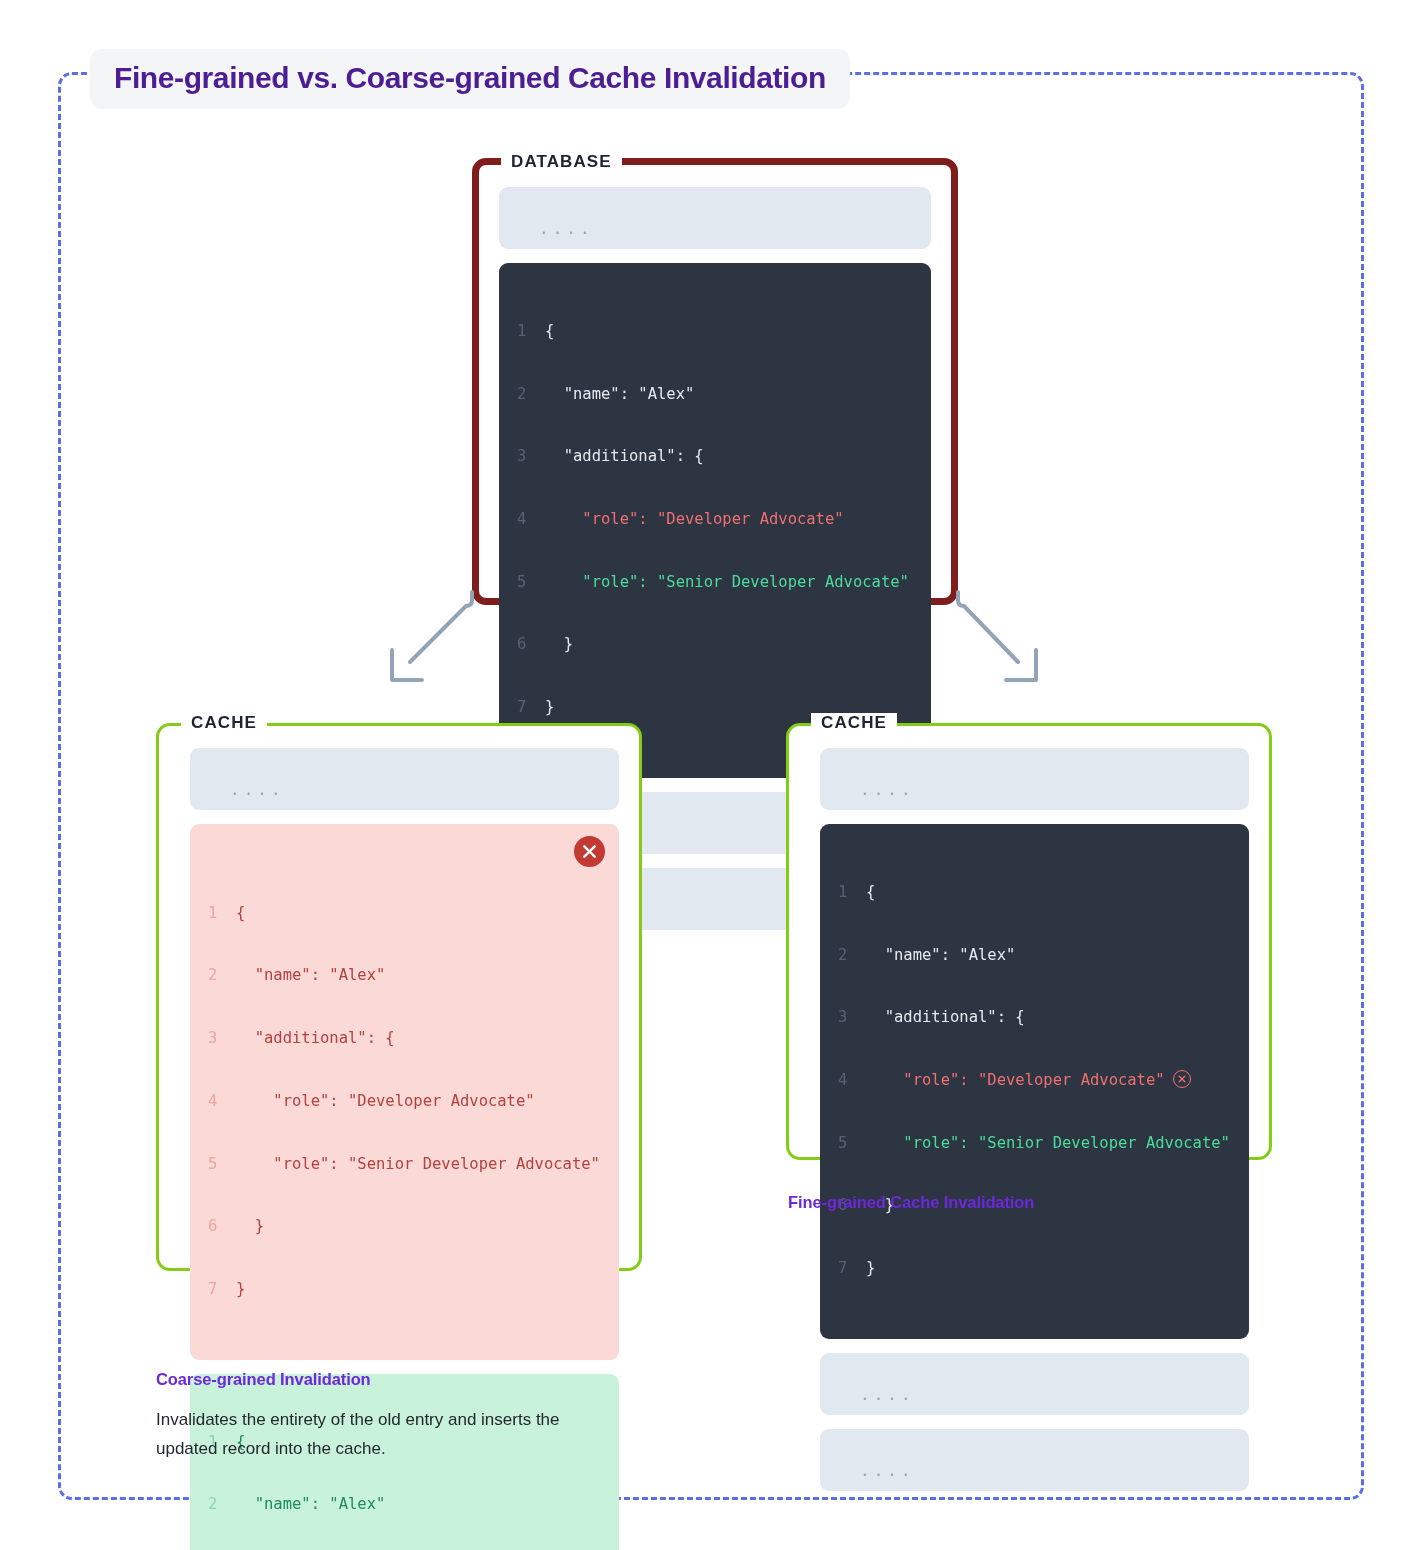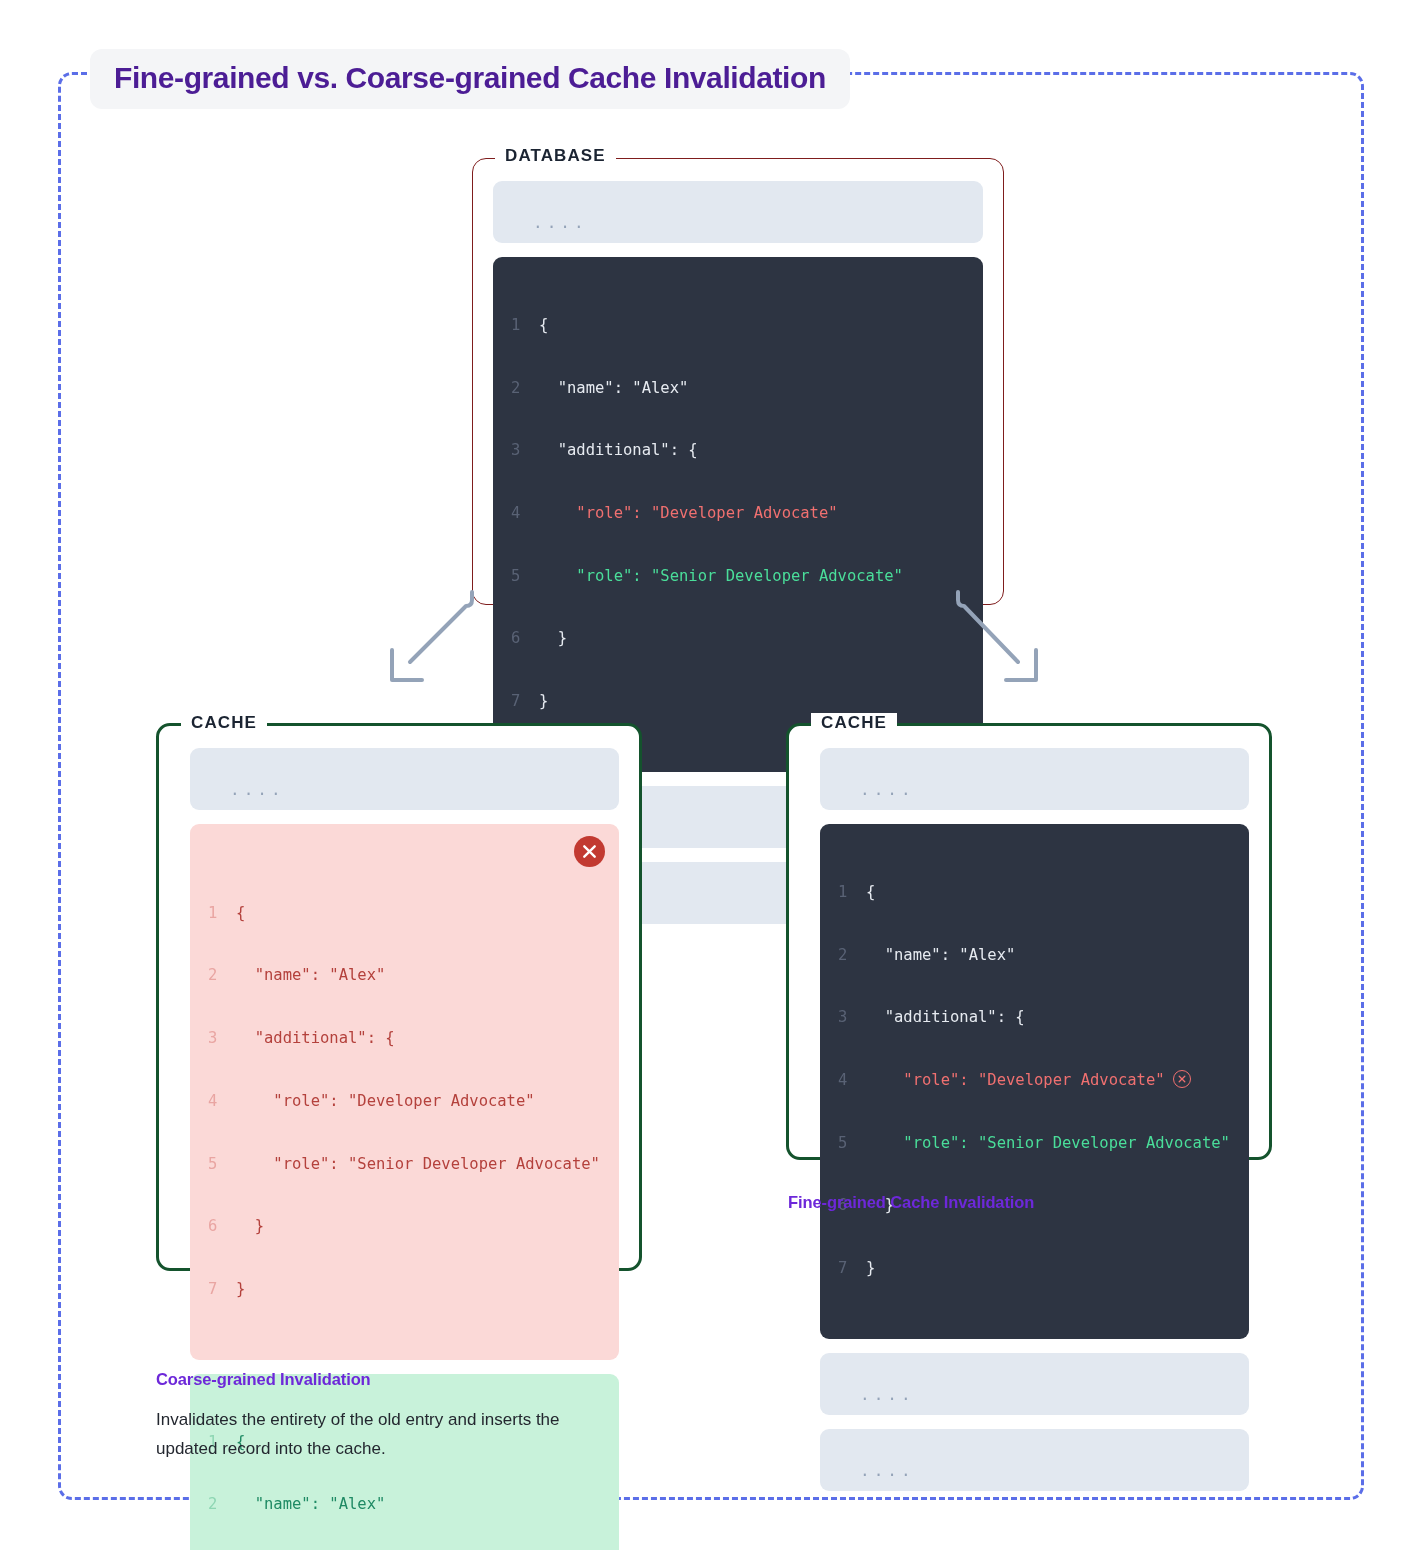--- a/index.html
+++ b/index.html
@@ -47,28 +47,28 @@
   }
 
   
   .panel {
     position: absolute;
     background: #ffffff;
     border-radius: 14px;
     padding: 22px 20px;
   }
   .panel.database {
-    border: 1px solid #7f1d1d;
+    border: 7px solid #7f1d1d;
     left: 472px;
     top: 158px;
-    width: 532px;
+    width: 486px;
     height: 447px;
   }
   .panel.cache {
-    border: 3px solid #14532d;
+    border: 3px solid #84cc16;
     padding-left: 31px;
   }
   .panel.cache-left {
     left: 156px;
     top: 723px;
     width: 486px;
     height: 548px;
   }
   .panel.cache-right {
     left: 786px;

